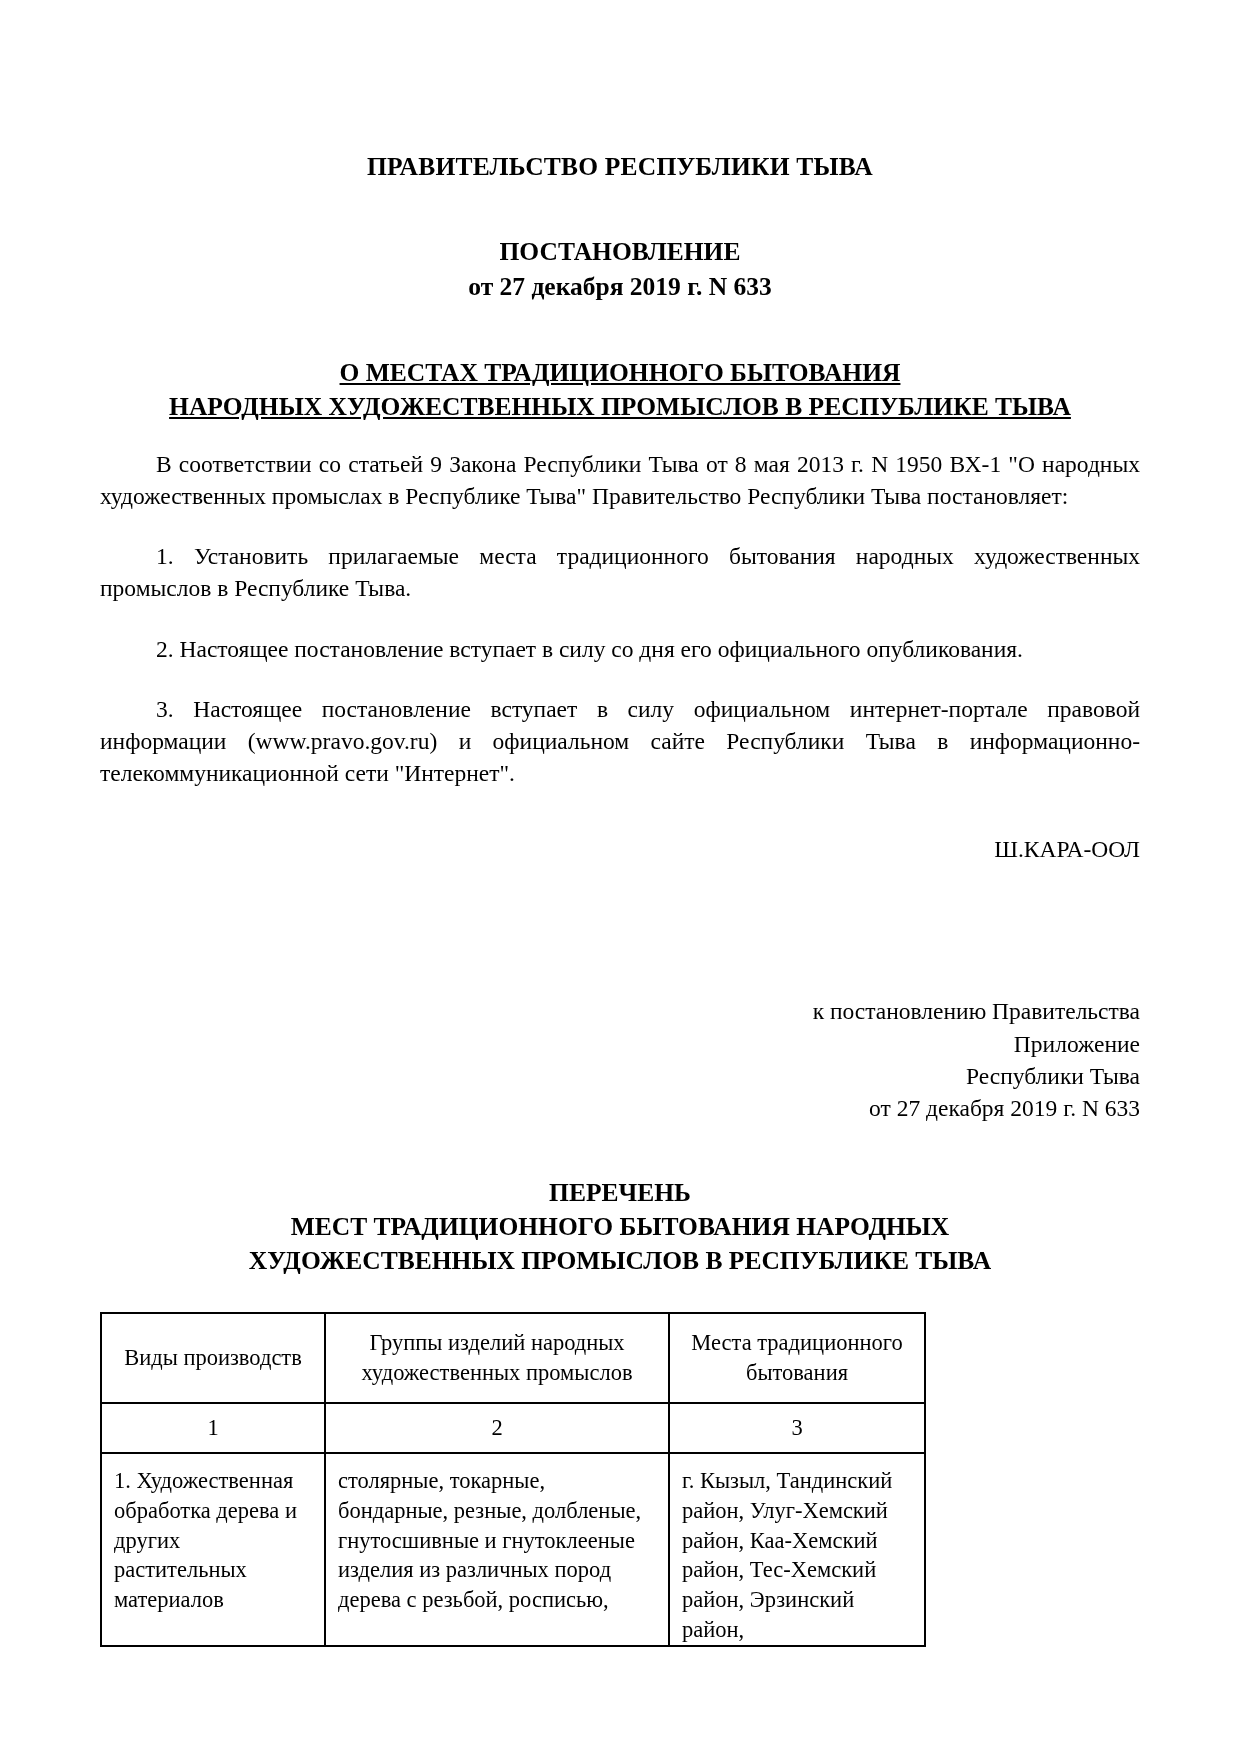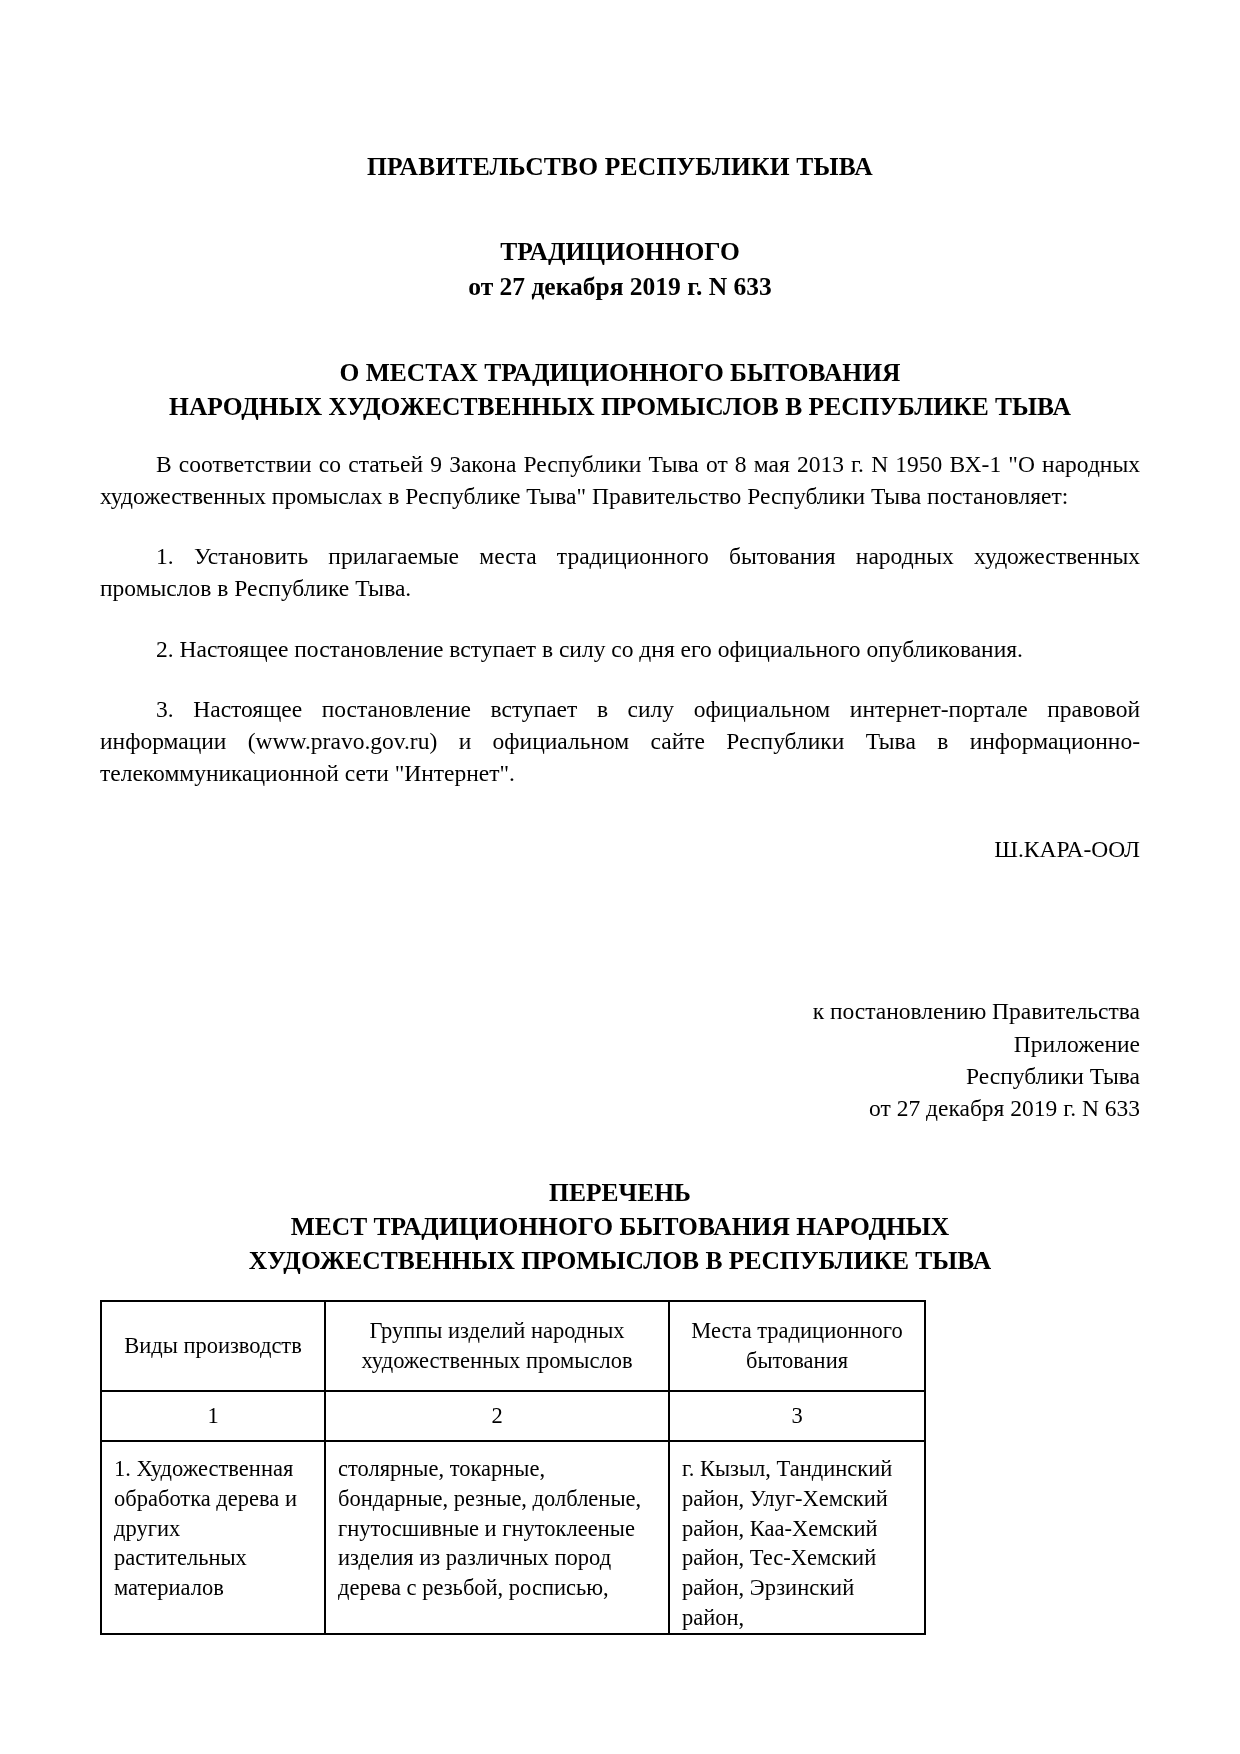--- a/index.html
+++ b/index.html
@@ -46,20 +46,21 @@
     font-size: 25.5px;
     margin: 0;
     line-height: 1.35;
   }
   .subject {
     text-align: center;
     font-weight: bold;
     font-size: 25.5px;
     line-height: 1.33;
     margin: 52px 0 0 0;
+    text-decoration: underline;
   }
 
   
   .para {
     font-size: 23.5px;
     line-height: 1.37;
     text-align: justify;
     text-indent: 56px;
     margin: 28px 0 0 0;
   }
@@ -87,21 +88,21 @@
   .list-title {
     text-align: center;
     font-weight: bold;
     font-size: 25.5px;
     line-height: 1.33;
     margin: 52px 0 15px 0;
   }
 
   
   .tbl-wrap {
-    margin-top: 22px;
+    margin-top: 34px;
   }
   table.places {
     border-collapse: collapse;
     width: 824px;
     margin: 0 0 0 0;
     table-layout: fixed;
   }
   table.places td {
     border: 2px solid #000000;
     font-size: 22.5px;
@@ -123,21 +124,21 @@
   col.c2 { width: 344px; }
   col.c3 { width: 256px; }
 </style>
 </head>
 <body>
 
 <div class="page">
 
   <div class="doc-title">ПРАВИТЕЛЬСТВО РЕСПУБЛИКИ ТЫВА</div>
 
-  <div class="decree-word">ТРАДИЦИОННОГО</div>
+  <div class="decree-word">ПОСТАНОВЛЕНИЕ</div>
   <div class="decree-date">от 27 декабря 2019 г. N 633</div>
 
   <div class="subject">
     <div>О МЕСТАХ ТРАДИЦИОННОГО БЫТОВАНИЯ</div>
     <div>НАРОДНЫХ ХУДОЖЕСТВЕННЫХ ПРОМЫСЛОВ В РЕСПУБЛИКЕ ТЫВА</div>
   </div>
 
   <p class="para first">В соответствии со статьей 9 Закона Республики Тыва от 8 мая 2013 г. N 1950 ВХ-1 "О народных художественных промыслах в Республике Тыва" Правительство Республики Тыва постановляет:</p>
 
   <p class="para">1. Установить прилагаемые места традиционного бытования народных художественных промыслов в Республике Тыва.</p>

